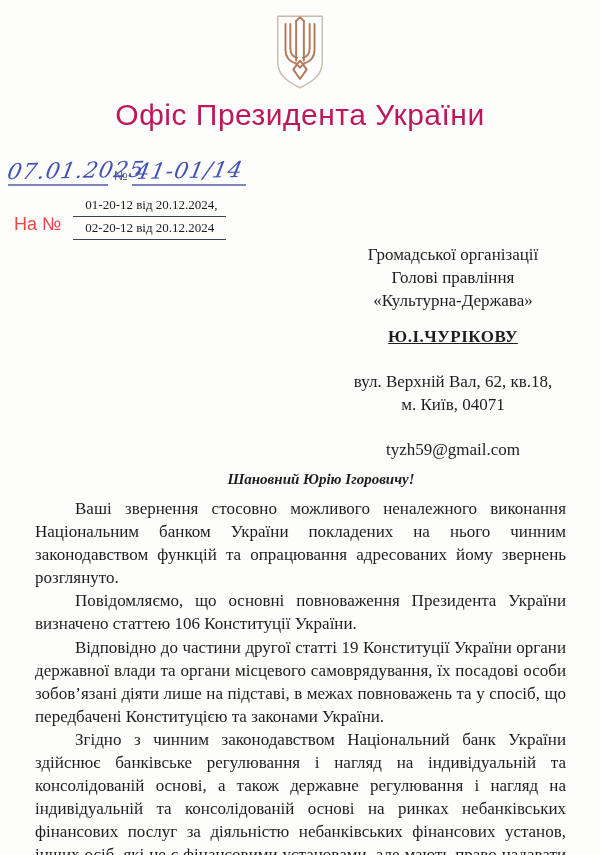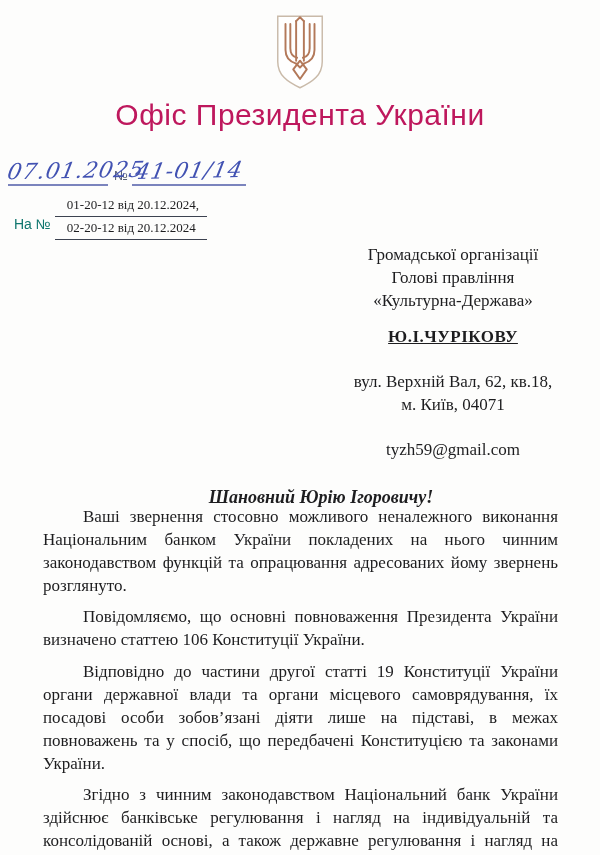--- a/index.html
+++ b/index.html
@@ -55,23 +55,23 @@
     font-style:italic;
     font-size:22px;
     color:#4252b2;
     transform:skewX(-12deg) rotate(-1deg);
     letter-spacing:1px;
     white-space:nowrap;
   }
   .ref-row2{display:flex;margin-top:8px;margin-left:6px;}
   .na-no{
     font-family:"Liberation Sans", sans-serif;
-    font-size:14px;color:#0f766e;
+    font-size:18px;color:#ef4444;
     align-self:center;
-    margin-right:4px;padding-top:14px;
+    margin-right:12px;padding-top:14px;
   }
   .ref-lines{flex:0 0 auto;}
   .ref-line{
     font-size:13px;line-height:21px;
     border-bottom:1.6px solid #3c4250;
     padding:0 8px 1px 12px;
     white-space:nowrap;
   }
 
   
@@ -84,32 +84,32 @@
     margin-top:13px;
     font-weight:bold;
     letter-spacing:0.5px;
     text-decoration:underline;
   }
   .recipient-addr{margin-top:22px;}
   .recipient-email{margin-top:22px;}
 
   
   .salutation{
-    position:absolute;top:487px;left:35px;width:542px;
+    position:absolute;top:471px;left:35px;width:542px;
     text-align:center;
     font-weight:bold;font-style:italic;
-    font-size:18px;
+    font-size:15px;
     padding-left:30px;box-sizing:border-box;
   }
   .body-text{
     position:absolute;top:497px;left:35px;width:531px;
     text-align:justify;
     font-size:17px;line-height:23.1px;
   }
-  .body-text p{margin:8px;text-indent:40px;}
+  .body-text p{margin:0;text-indent:40px;}
 </style>
 </head>
 <body>
 
 <div class="page">
 
   <div class="emblem">
     <svg viewBox="0 0 60 80" aria-hidden="true">
       <path d="M7 3 H53 V50 C53 64 43 71 30 77 C17 71 7 64 7 50 Z" fill="#ffffff" stroke="#c9baa9" stroke-width="1.5"></path>
       <g fill="none" stroke="#b3795a" stroke-width="2" stroke-linecap="round" stroke-linejoin="round">

